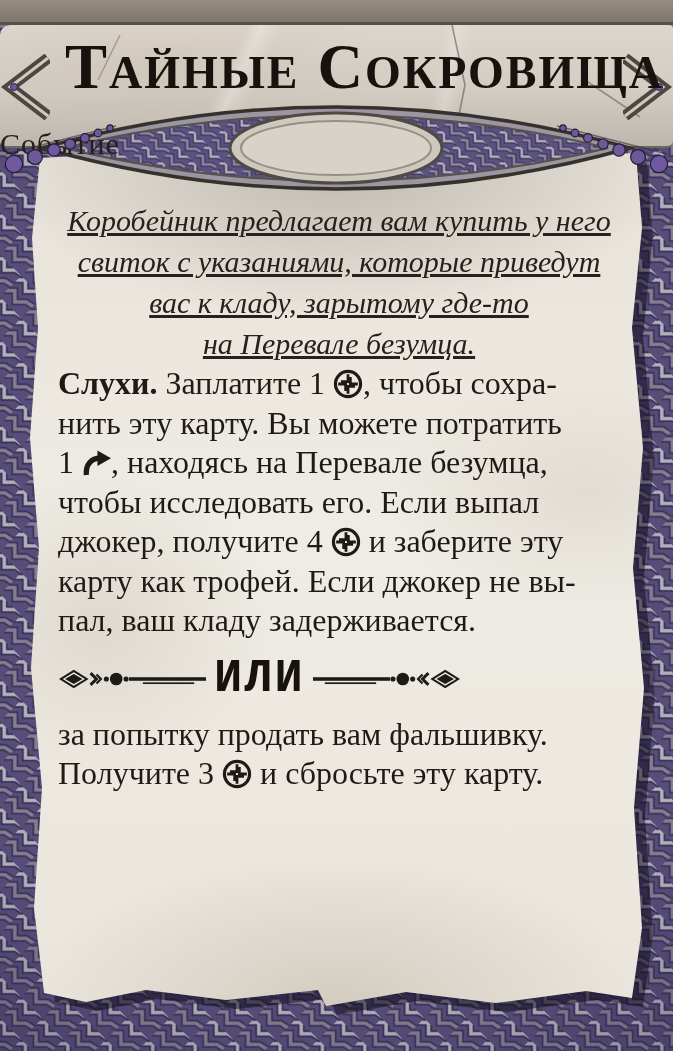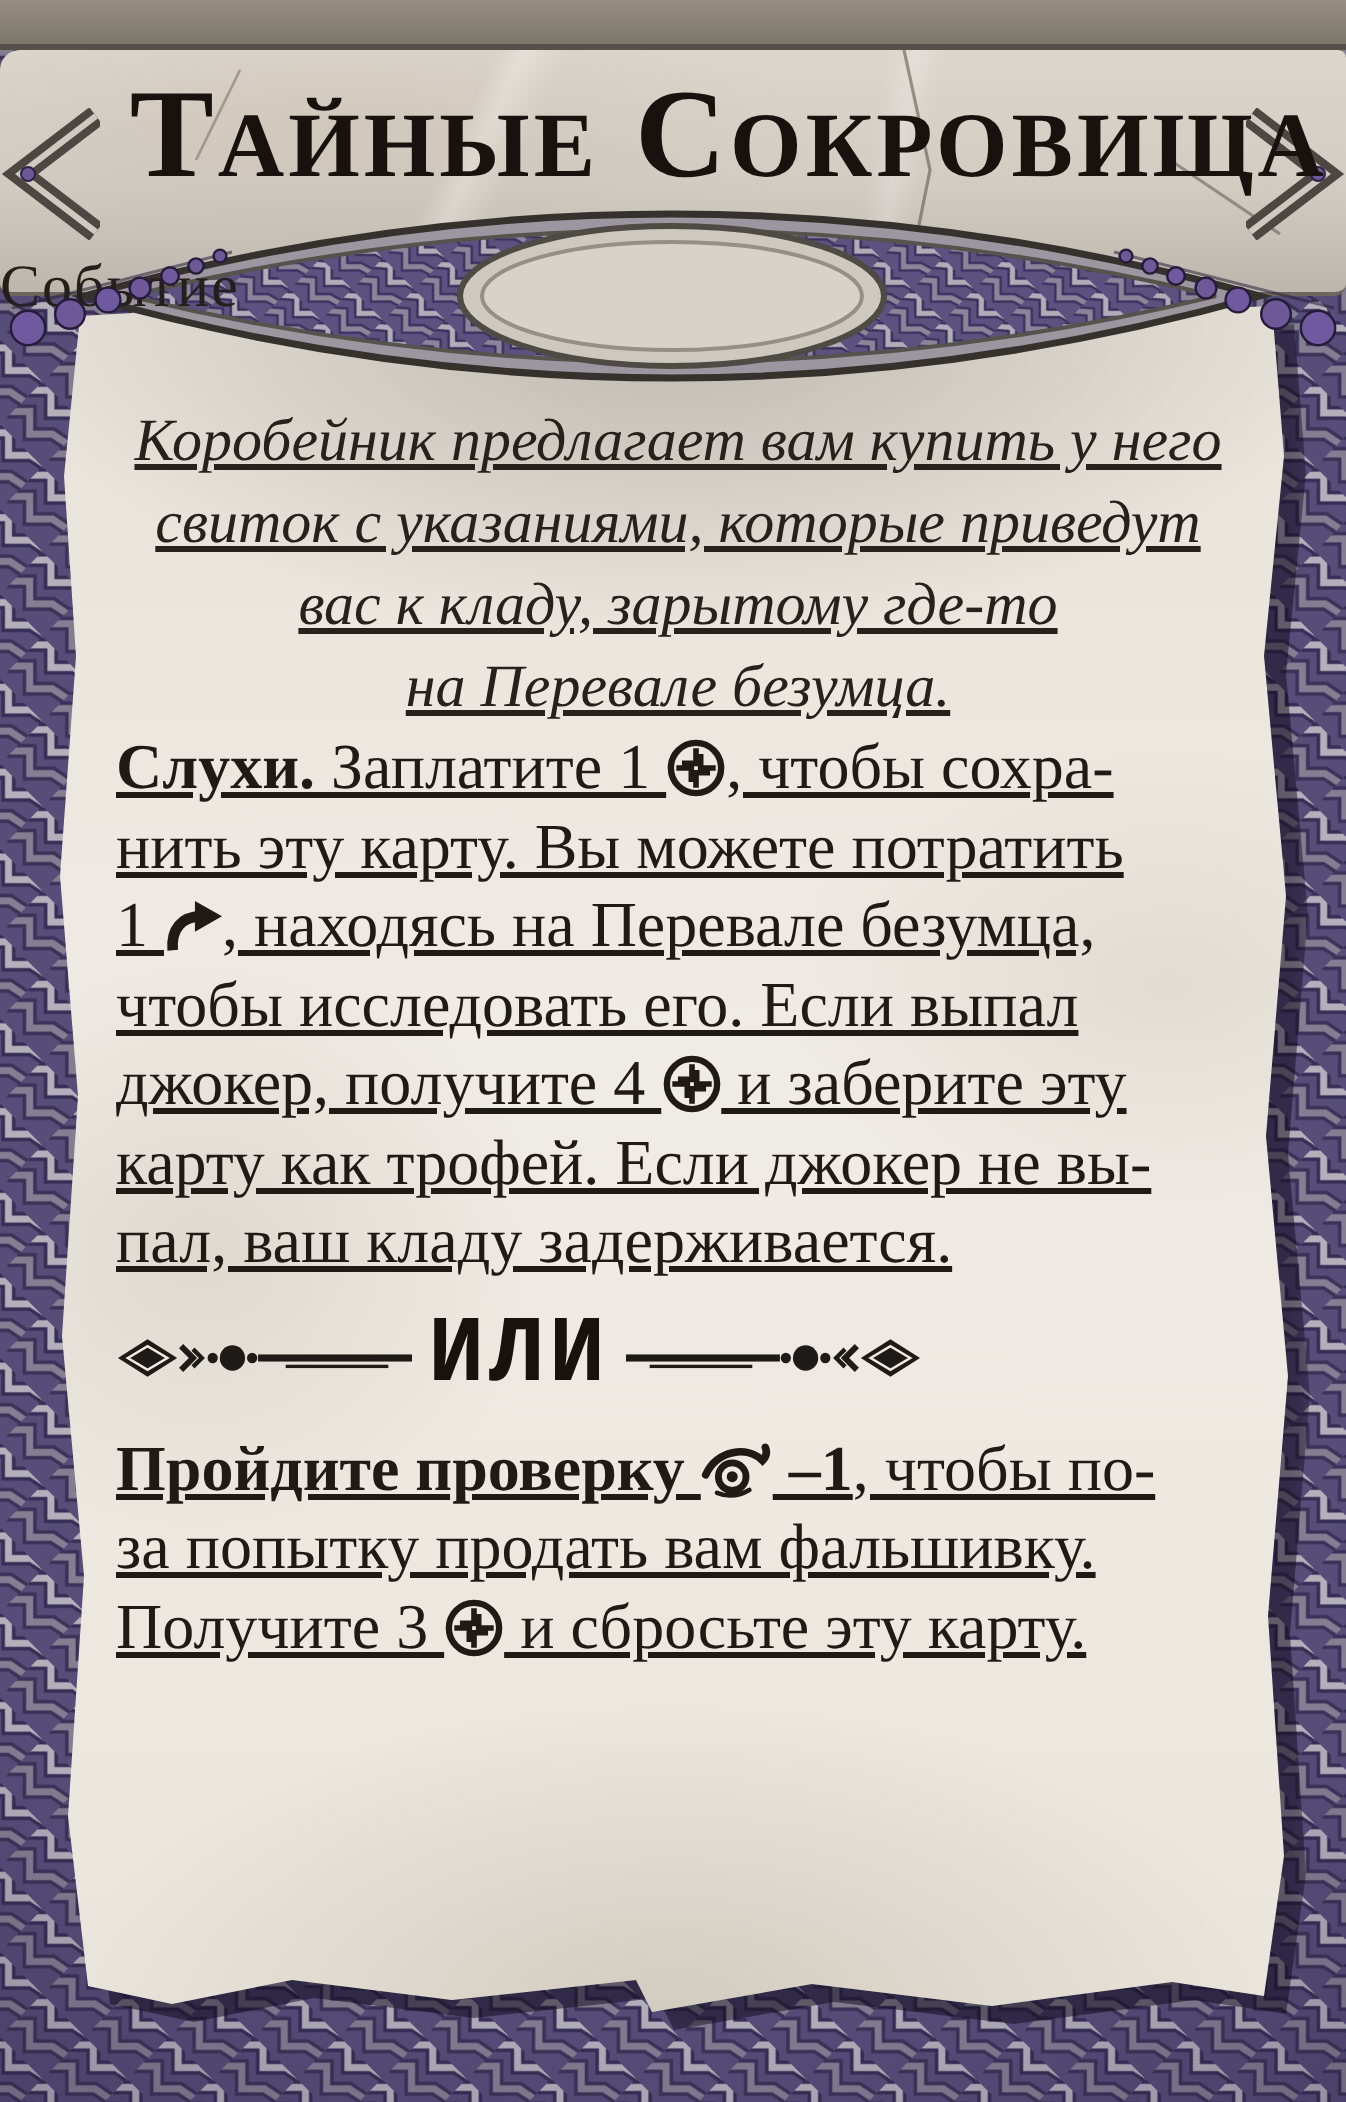--- a/index.html
+++ b/index.html
@@ -53,21 +53,21 @@
   .beads{position:absolute;top:118px;width:120px;height:56px;z-index:7;}
   .beads.left{left:2px;}
   .beads.right{left:551px;transform:scaleX(-1);}
   .wing{position:absolute;top:54px;width:50px;height:66px;z-index:5;}
   .wing.left{left:0;}
   .wing.right{right:0;transform:scaleX(-1);}
   
   .flavor{margin:0 0 0 0;text-align:center;font-style:italic;font-size:30px;line-height:41px;color:#26211c;text-decoration:underline;}
   .flavor .line{display:block;}
   .para{font-size:32px;line-height:39.5px;margin:0;}
-  .para .line{display:block;white-space:nowrap;text-decoration:underline;}
+  .para .line{display:block;white-space:nowrap;}
   .para b{font-weight:700;}
   .icn-wrap{display:inline-block;}
   .icn-wrap svg{vertical-align:-5px;}
   .divider{display:flex;align-items:center;justify-content:flex-start;gap:8px;margin:12px 0 10px 0;height:52px;font-family:Liberation Mono, monospace;}
   .div-label{font-weight:700;font-size:47px;letter-spacing:2px;color:#17120e;line-height:52px;}
   .div-side{width:148px;height:28px;}
   .div-side.flip{transform:scaleX(-1);}
 </style>
 </head>
 <body>
@@ -139,26 +139,20 @@
           <path d="M33 8 L39 14 L33 20" stroke="#1d1a17" stroke-width="3" fill="none"></path>
           <path d="M39 9.5 L43.5 14 L39 18.5" stroke="#1d1a17" stroke-width="2.2" fill="none"></path>
           <circle cx="49" cy="14" r="2.6" fill="#1d1a17"></circle>
           <circle cx="59" cy="14" r="6.4" fill="#1d1a17"></circle>
           <circle cx="69" cy="14" r="2.6" fill="#1d1a17"></circle>
           <rect x="72" y="12.2" width="78" height="3.6" fill="#1d1a17"></rect>
           <rect x="86" y="17.4" width="52" height="1.7" fill="#1d1a17"></rect>
         </svg>
       </div>
       <div class="para" id="para-1">
-          <span class="line"><b>Пройдите проверку </b><span class="icn-wrap"><svg width="36" height="29" viewBox="0 0 38 30" xmlns="http://www.w3.org/2000/svg">
-                <path d="M3 17 C9 4 25 1.5 33 9.5 C35 7.5 35.5 5 34.5 2.5" fill="none" stroke="#1f1a15" stroke-width="4" stroke-linecap="round"></path>
-                <circle cx="17" cy="18" r="7.3" fill="none" stroke="#1f1a15" stroke-width="3.6"></circle>
-                <circle cx="17" cy="18" r="2.9" fill="#1f1a15"></circle>
-                <path d="M9 26.5 Q17.5 30 26 25" fill="none" stroke="#1f1a15" stroke-width="2.4" stroke-linecap="round"></path>
-              </svg></span><b> –1</b>, чтобы по-</span>
           <span class="line">за попытку продать вам фальшивку.</span>
           <span class="line">Получите 3 <span class="icn-wrap"><svg width="30" height="30" viewBox="0 0 32 32" xmlns="http://www.w3.org/2000/svg">
                 <circle cx="16" cy="16" r="13.4" fill="none" stroke="#1f1a15" stroke-width="3.4"></circle>
                 <path d="M16 5.5 L16 13.5 L8.5 13.5" fill="none" stroke="#1f1a15" stroke-width="3"></path>
                 <path d="M26.5 16 L18.5 16 L18.5 8.5" fill="none" stroke="#1f1a15" stroke-width="3"></path>
                 <path d="M16 26.5 L16 18.5 L23.5 18.5" fill="none" stroke="#1f1a15" stroke-width="3"></path>
                 <path d="M5.5 16 L13.5 16 L13.5 23.5" fill="none" stroke="#1f1a15" stroke-width="3"></path>
               </svg></span> и сбросьте эту карту.</span>
         </div>
     </div>

